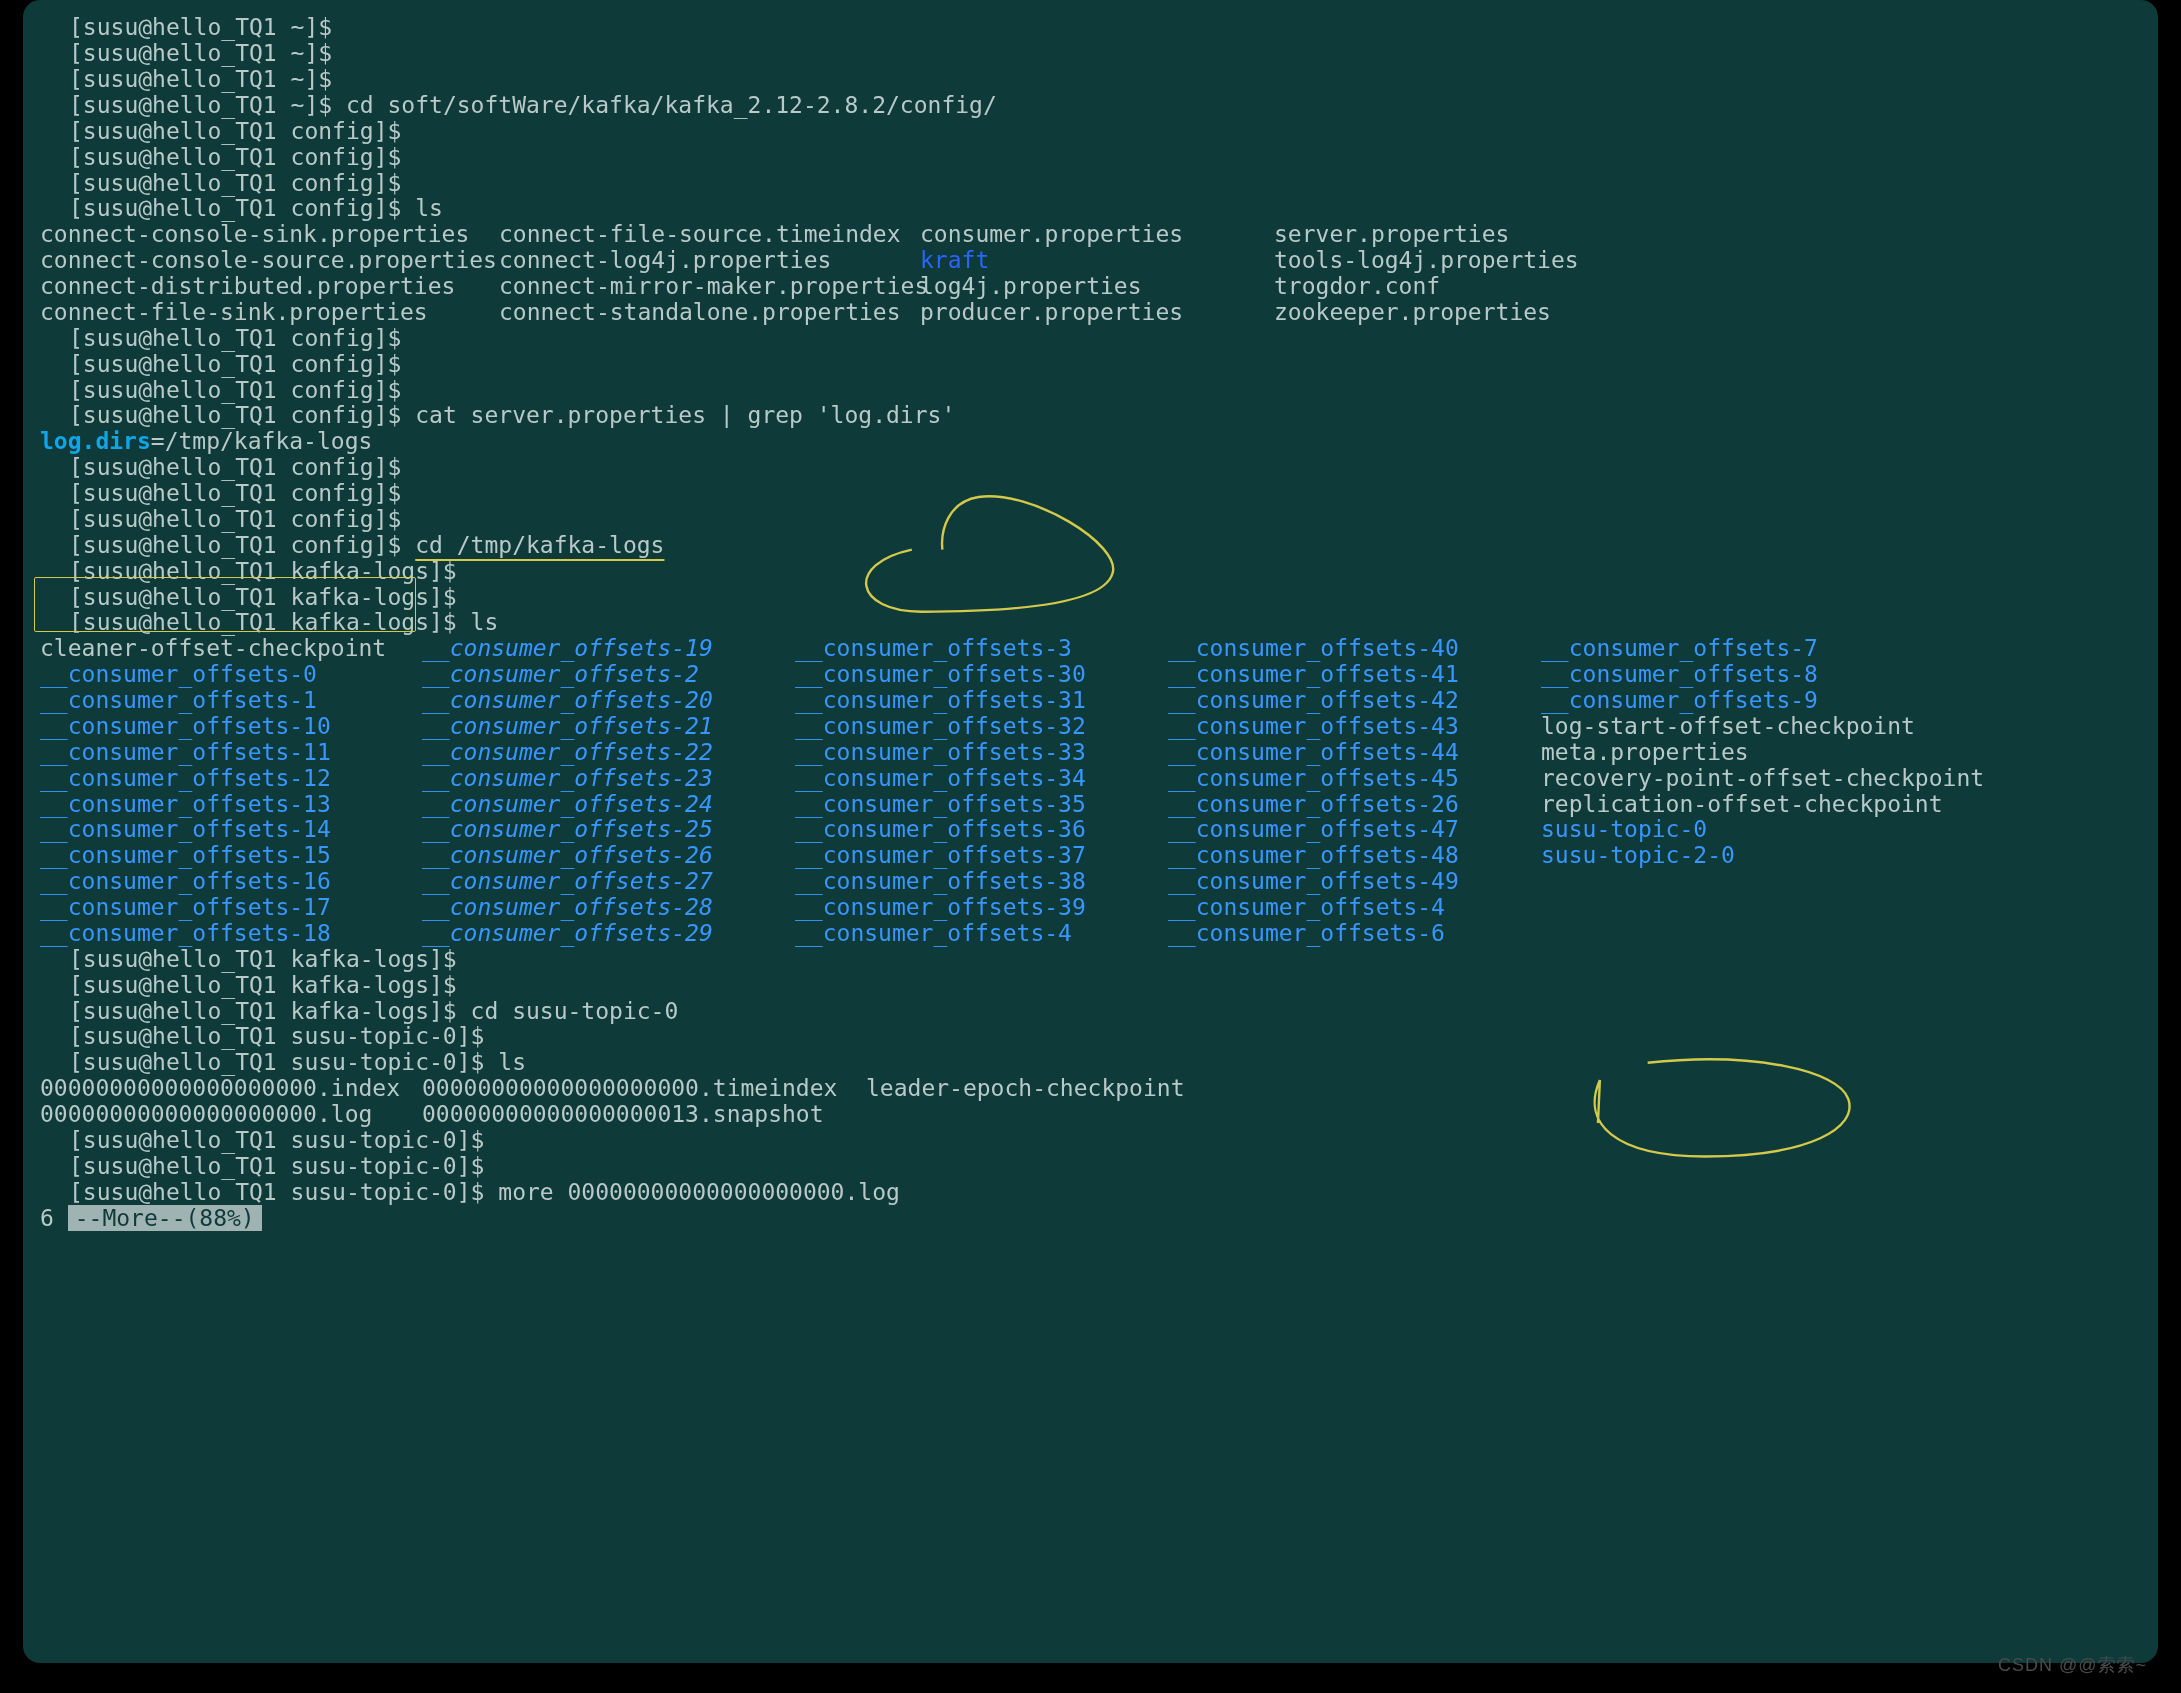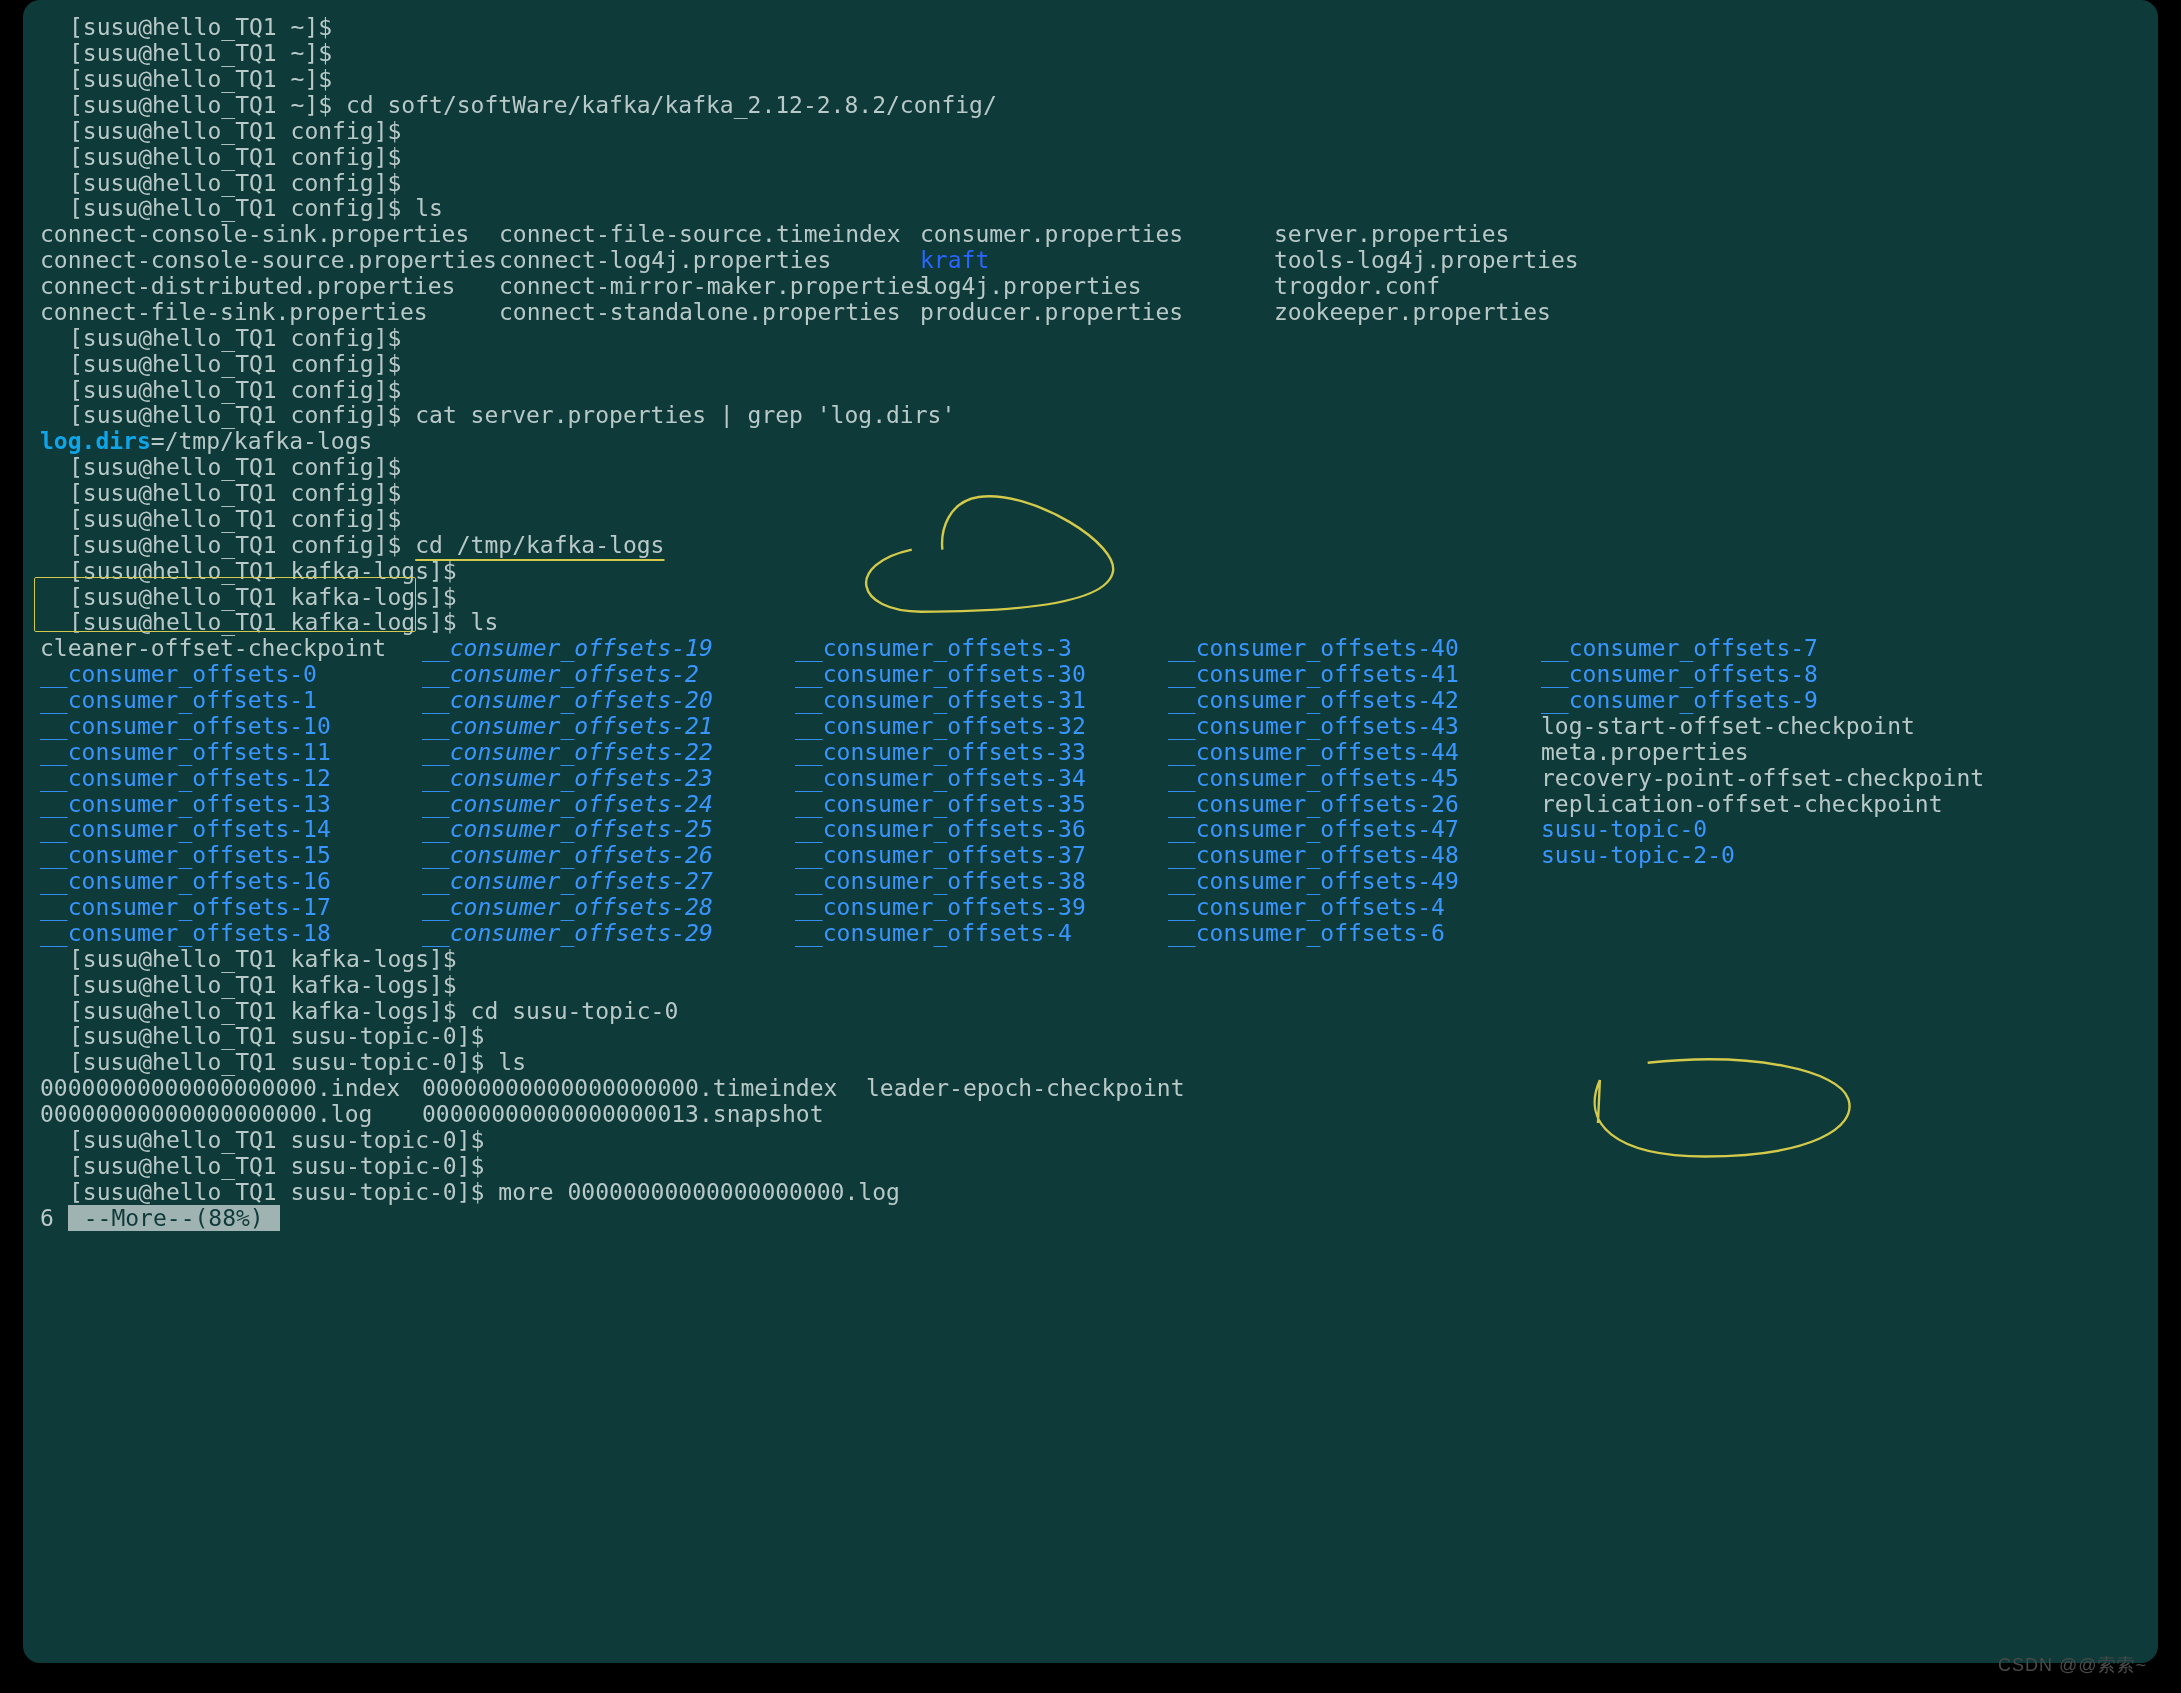--- a/index.html
+++ b/index.html
@@ -23,21 +23,21 @@
   }
   .term { white-space:pre; }
   .prompt-user { color:#b9c9c8;margin-left:29px; }
   .cmd { color:#b9c9c8; }
   .file { color:#b9c9c8; }
   .dir  { color:#2965ff; font-weight:normal; }
   .red  { color:#0ea5e9; font-weight:bold; }
   .hi   { color:#3996ff; }
   .more-tag {
     background:#9fb3b2; color:#0e3a3a;
-    padding:0 16px;
+    padding:0 7px;
     margin-top:44px;
   }
   .underline { text-decoration:underline; text-decoration-color:#d3c94a; text-decoration-thickness:1.9px; text-underline-offset:5.7px; }
   .col1 { display:inline-block; width:382px; }
   .col2 { display:inline-block; width:373px;font-style:italic; }
   .col3 { display:inline-block; width:373px; }
   .col4 { display:inline-block; width:373px; }
   .col5 { display:inline-block; }
   .cfg-c1 { display:inline-block; width:459px; }
   .cfg-c2 { display:inline-block; width:421px; }

